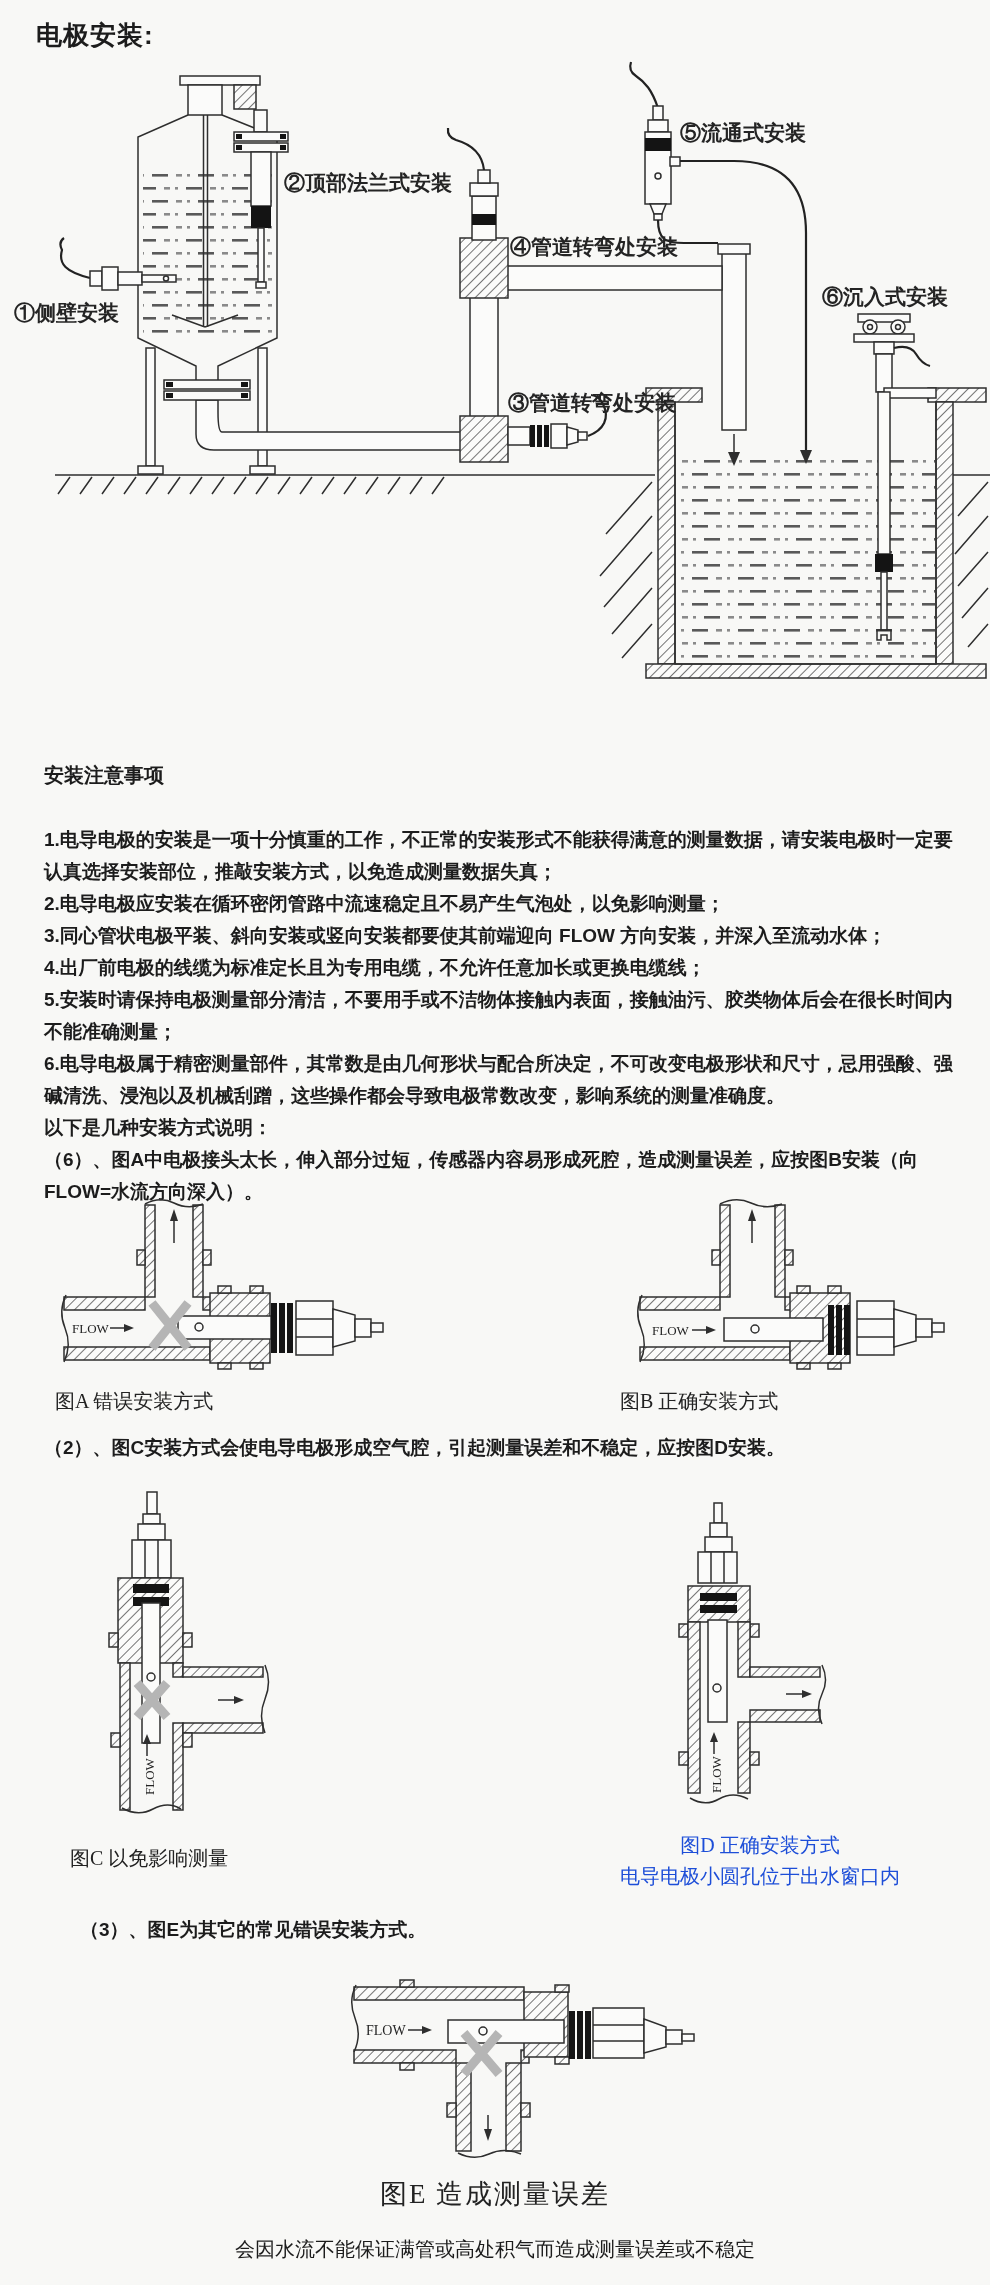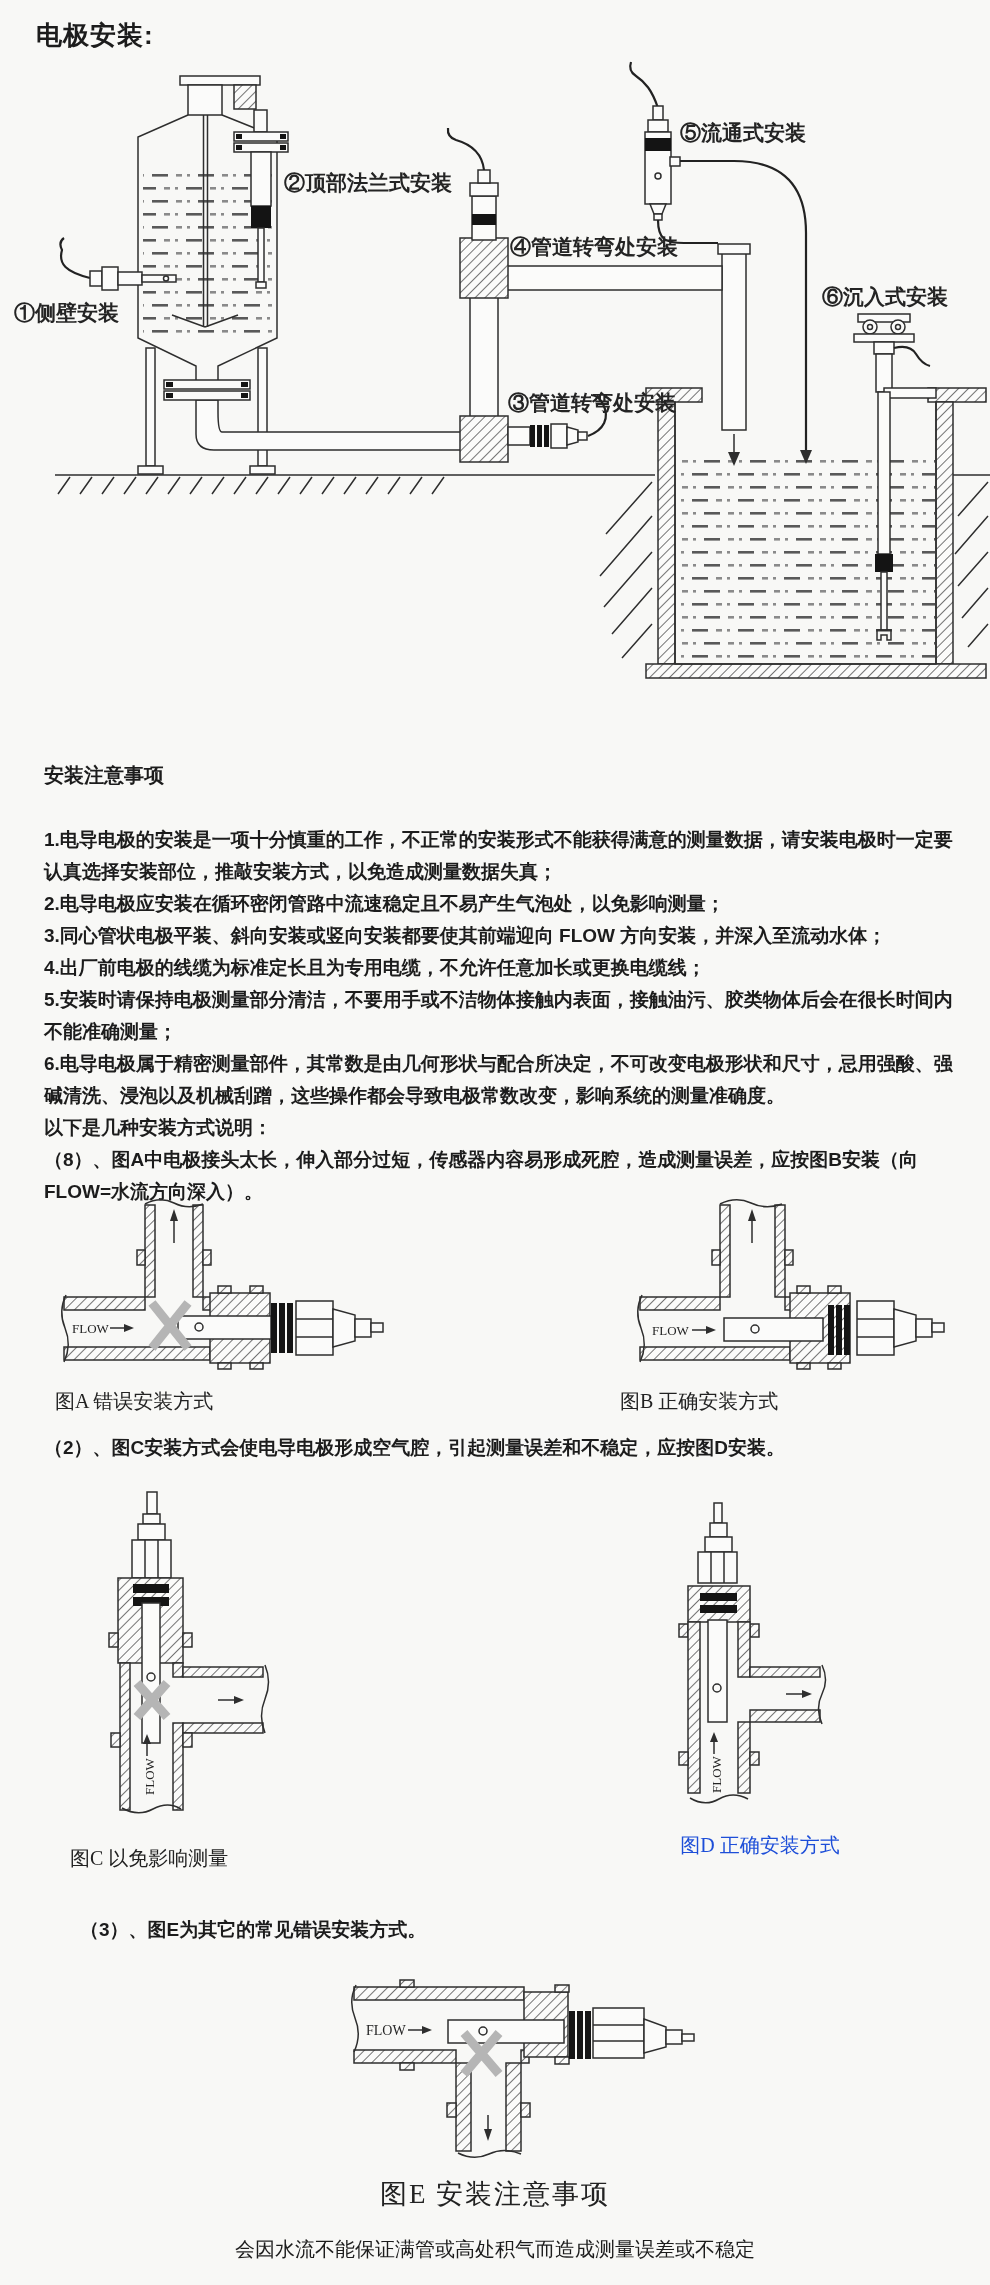--- a/index.html
+++ b/index.html
@@ -200,21 +200,21 @@
   <div class="heading">安装注意事项</div>
 
   <div class="notes">
     <p>1.电导电极的安装是一项十分慎重的工作，不正常的安装形式不能获得满意的测量数据，请安装电极时一定要认真选择安装部位，推敲安装方式，以免造成测量数据失真；</p>
     <p>2.电导电极应安装在循环密闭管路中流速稳定且不易产生气泡处，以免影响测量；</p>
     <p>3.同心管状电极平装、斜向安装或竖向安装都要使其前端迎向 FLOW 方向安装，并深入至流动水体；</p>
     <p>4.出厂前电极的线缆为标准定长且为专用电缆，不允许任意加长或更换电缆线；</p>
     <p>5.安装时请保持电极测量部分清洁，不要用手或不洁物体接触内表面，接触油污、胶类物体后会在很长时间内不能准确测量；</p>
     <p>6.电导电极属于精密测量部件，其常数是由几何形状与配合所决定，不可改变电极形状和尺寸，忌用强酸、强碱清洗、浸泡以及机械刮蹭，这些操作都会导致电极常数改变，影响系统的测量准确度。</p>
     <p>以下是几种安装方式说明：</p>
-    <p>（8）、图A中电极接头太长，伸入部分过短，传感器内容易形成死腔，造成测量误差，应按图B安装（向FLOW=水流方向深入）。</p>
+    <p>（6）、图A中电极接头太长，伸入部分过短，传感器内容易形成死腔，造成测量误差，应按图B安装（向FLOW=水流方向深入）。</p>
   </div>
 
   <svg class="abs" style="left:50px;top:1195px" width="340" height="175" viewBox="0 0 340 175">
     <rect class="ht" x="14" y="102" width="81" height="13"></rect>
     <rect class="ht" x="153" y="102" width="9" height="13"></rect>
     <rect class="ht" x="14" y="152" width="146" height="13"></rect>
     <path class="ln" d="M16,100 q-8,16 -1,33 t-1,34"></path>
     <g>
       <rect class="ht" x="95" y="10" width="10" height="92"></rect>
       <rect class="ht" x="143" y="10" width="10" height="92"></rect>
@@ -355,20 +355,21 @@
     <circle cx="77" cy="198" r="4" class="ln"></circle>
     <line x1="74" y1="264" x2="74" y2="250" class="ln"></line>
     <polygon class="ah" points="70,252 78,252 74,242"></polygon>
     <text class="flow" transform="rotate(-90 81 303)" x="81" y="303">FLOW</text>
     <path class="ln" d="M50,308 q15,9 29,1 t29,0"></path>
   </svg>
 
   <div class="cap" style="left:70px;top:1845px;width:250px">图C 以免影响测量</div>
   <div class="capD">
     <div>图D 正确安装方式</div>
+    <div>电导电极小圆孔位于出水窗口内</div>
   </div>
 
   <div class="exp3">（3）、图E为其它的常见错误安装方式。</div>
 
   <svg class="abs" style="left:340px;top:1975px" width="440" height="195" viewBox="0 0 440 195">
     <rect class="ht" x="14" y="12" width="170" height="13"></rect>
     <rect class="ht" x="14" y="75" width="102" height="13"></rect>
     <rect class="ht" x="181" y="75" width="8" height="13"></rect>
     <path class="ln" d="M16,10 q-8,16 -1,33 t-1,34"></path>
     <rect class="ht" x="60" y="5" width="14" height="7"></rect>
@@ -397,16 +398,16 @@
       <polygon class="wh" points="304,44 326,52 326,72 304,78"></polygon>
       <rect class="wh" x="326" y="55" width="16" height="14"></rect>
       <rect class="wh" x="342" y="59" width="12" height="7"></rect>
     </g>
     <path class="gx" d="M124,58 L159,99 M159,58 L124,99"></path>
     <text class="flow" x="26" y="60" style="font-size:14px">FLOW</text>
     <line x1="68" y1="55" x2="84" y2="55" class="ln"></line>
     <polygon class="ah" points="82,51 82,59 92,55"></polygon>
   </svg>
 
-  <div class="capE">图E 安装注意事项</div>
+  <div class="capE">图E 造成测量误差</div>
   <div class="footer">会因水流不能保证满管或高处积气而造成测量误差或不稳定</div>
 
 </div>
 
 </body></html>

